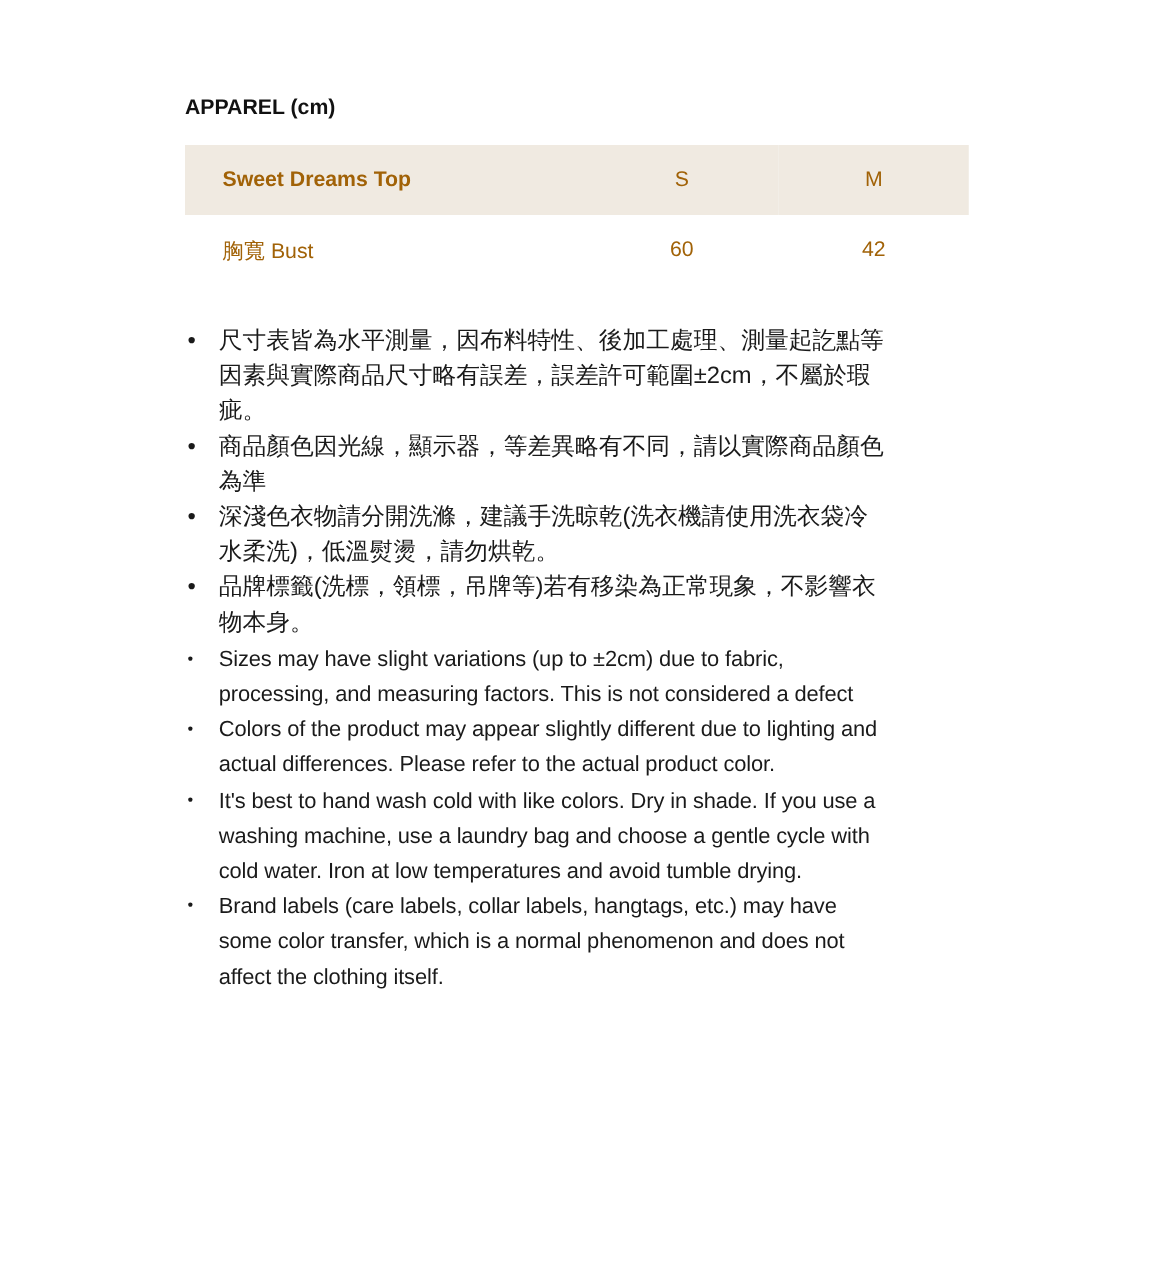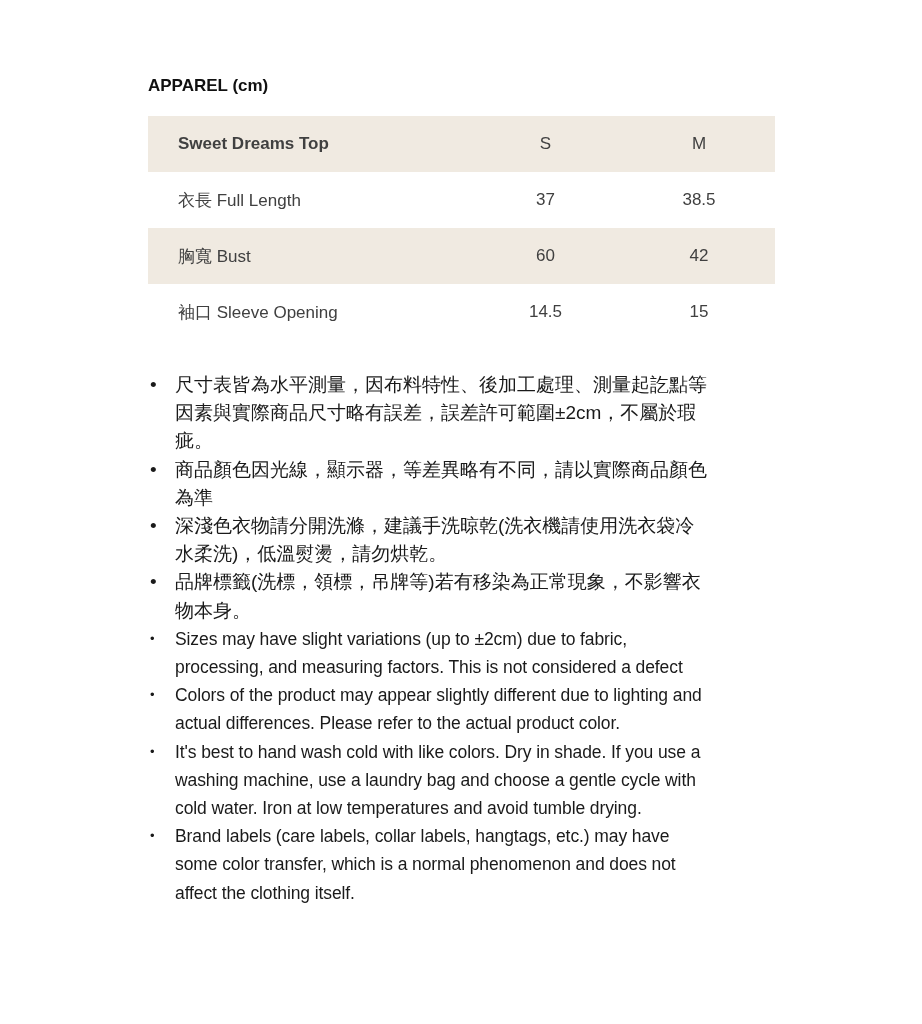--- a/index.html
+++ b/index.html
@@ -27,21 +27,21 @@
     font-size: 17px;
     font-weight: 700;
     line-height: 18px;
     color: #111111;
   }
   table.size-table {
     border-collapse: collapse;
     width: 627px;
     table-layout: fixed;
     font-size: 17px;
-    color: #404040;
+    color: #a16207;
   }
   table.size-table col.c-label { width: 320px; }
   table.size-table col.c-s     { width: 155px; }
   table.size-table col.c-m     { width: 152px; }
   table.size-table tr { height: 56px; }
   table.size-table th, table.size-table td {
     padding: 0;
     vertical-align: middle;
     font-weight: 400;
   }
@@ -95,33 +95,23 @@
     </colgroup>
     <thead>
       <tr>
         <th class="label-cell">Sweet Dreams Top</th>
         <th class="num-cell">S</th>
         <th class="num-cell">M</th>
       </tr>
     </thead>
     <tbody>
       <tr>
-        <td class="label-cell">衣長 Full Length</td>
-        <td class="num-cell">37</td>
-        <td class="num-cell">38.5</td>
-      </tr>
-      <tr>
         <td class="label-cell">胸寬 Bust</td>
         <td class="num-cell">60</td>
         <td class="num-cell">42</td>
-      </tr>
-      <tr>
-        <td class="label-cell">袖口 Sleeve Opening</td>
-        <td class="num-cell">14.5</td>
-        <td class="num-cell">15</td>
       </tr>
     </tbody>
   </table>
 
   <ul class="notes">
     <li class="note zh">
       <span class="marker">•</span>
       <span class="note-text">尺寸表皆為水平測量，因布料特性、後加工處理、測量起訖點等因素與實際商品尺寸略有誤差，誤差許可範圍±2cm，不屬於瑕疵。</span>
     </li>
     <li class="note zh">

